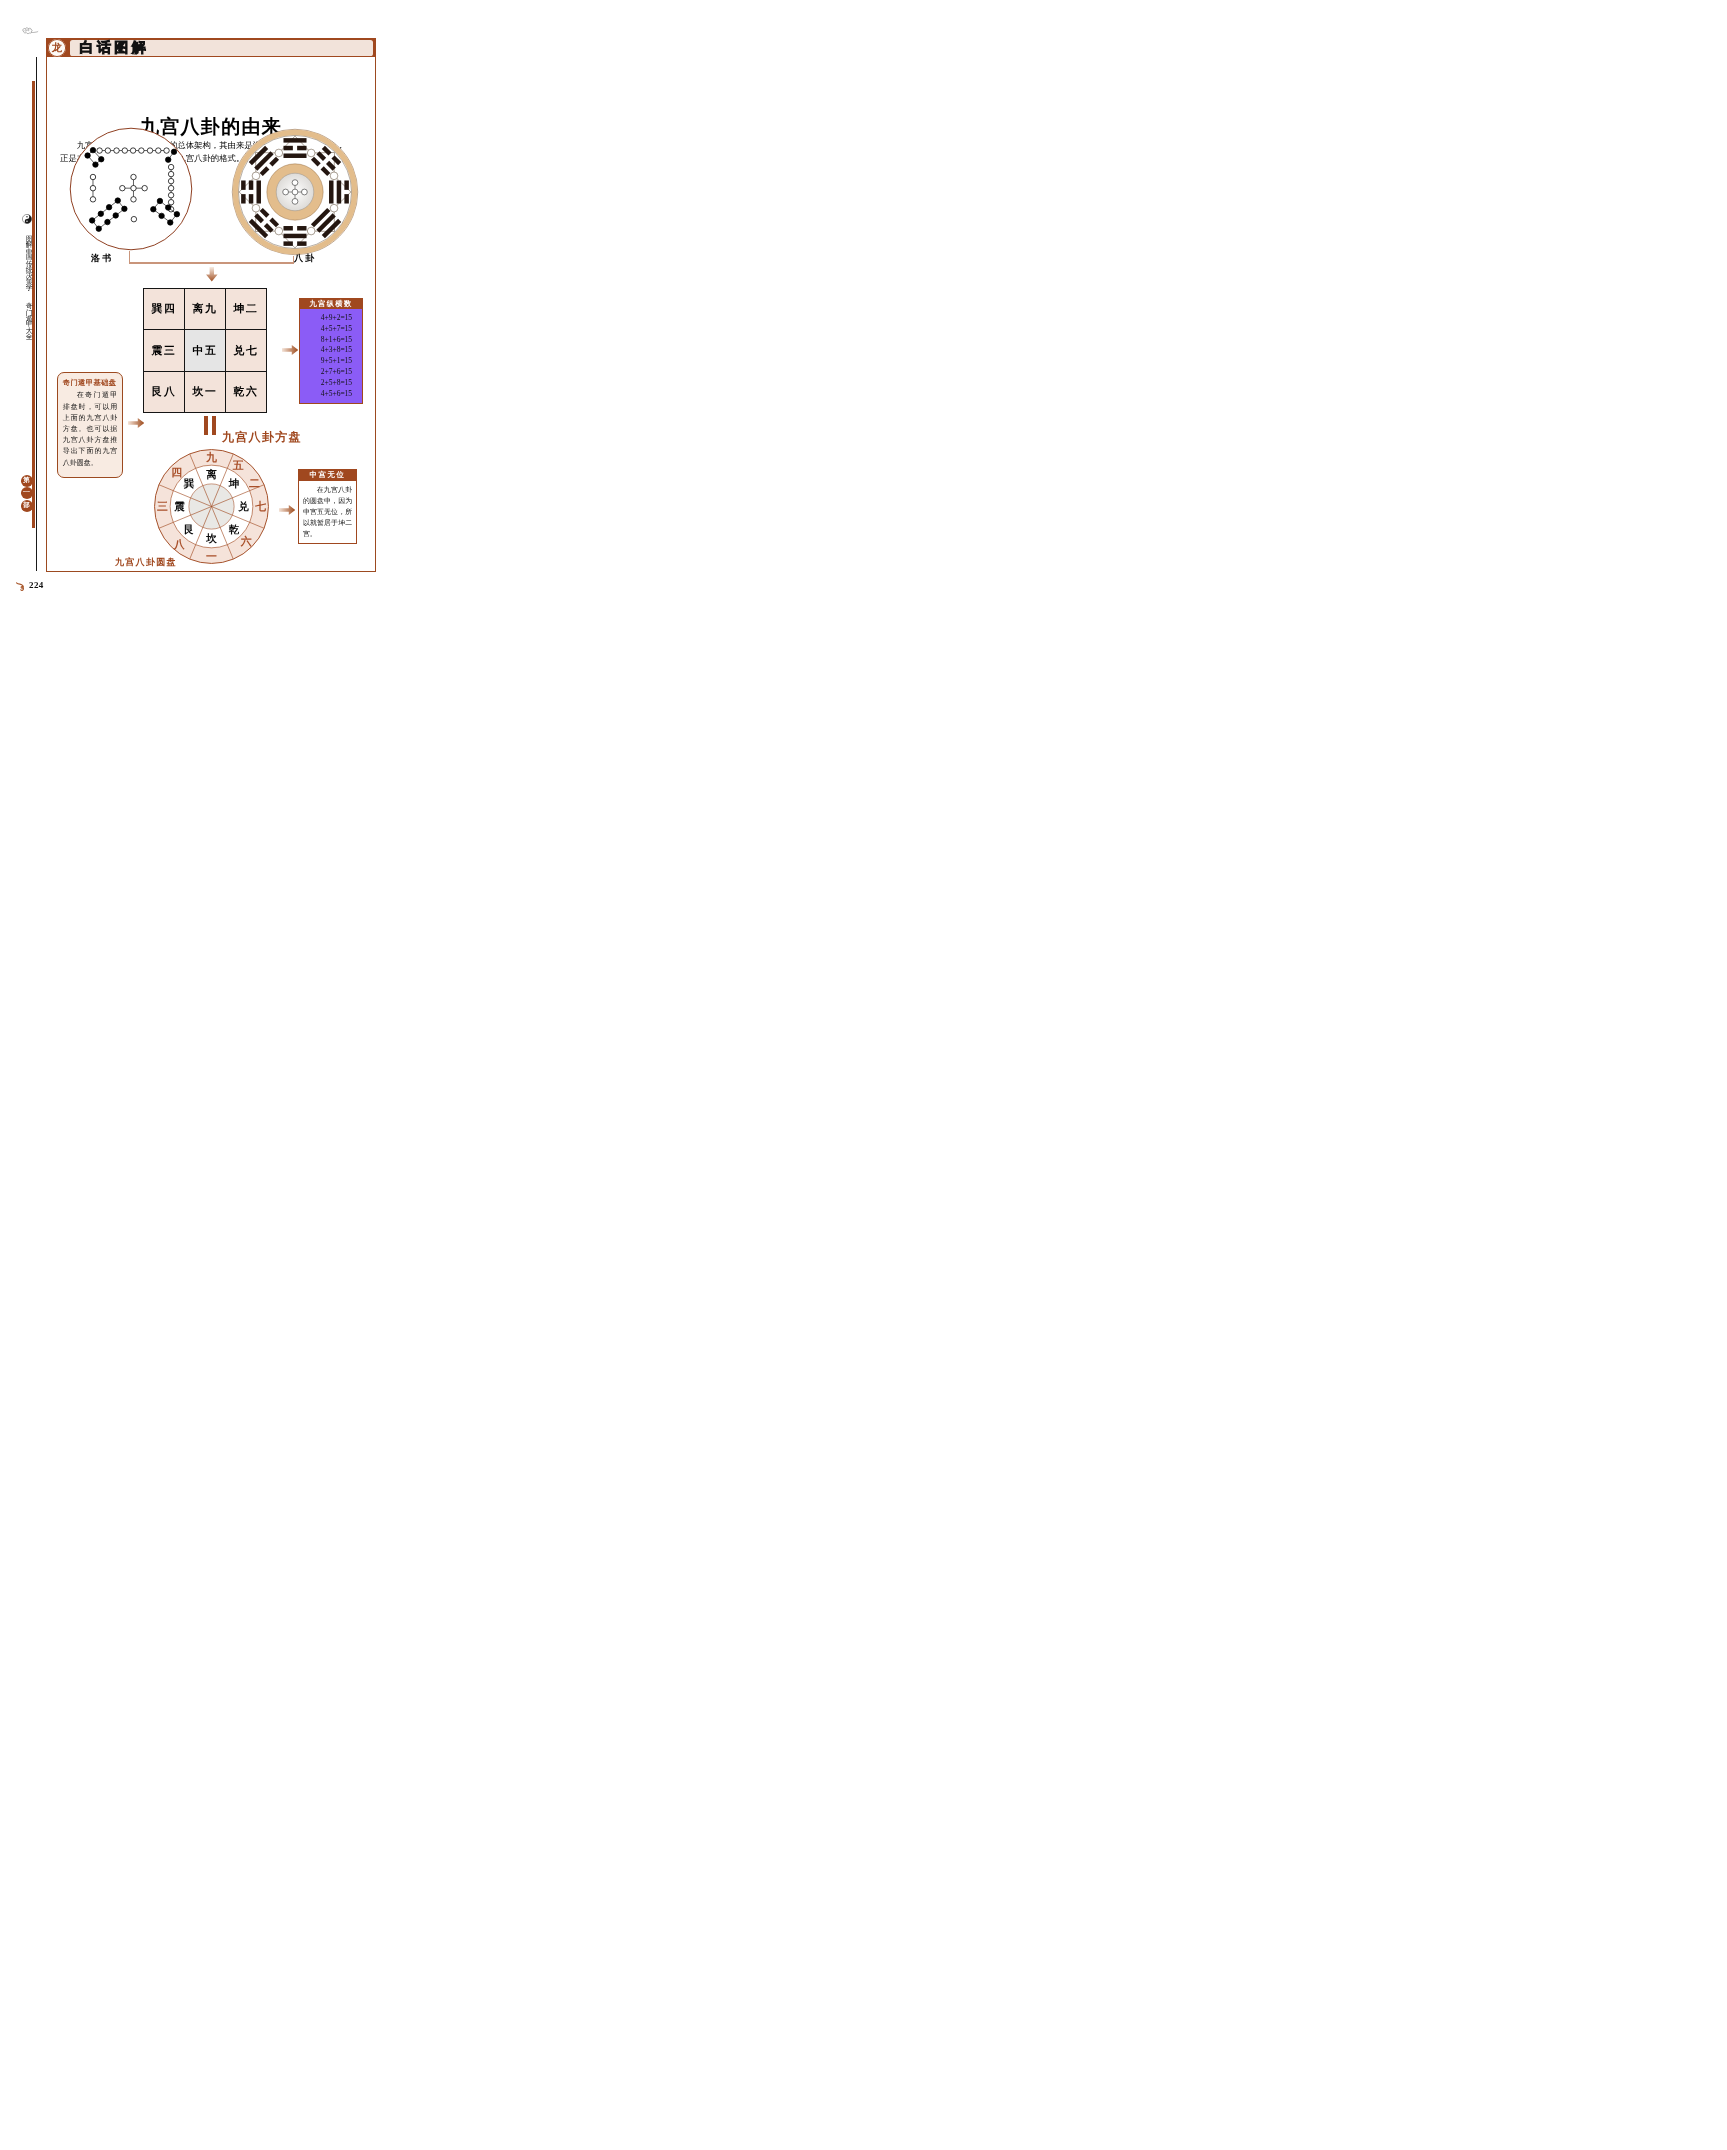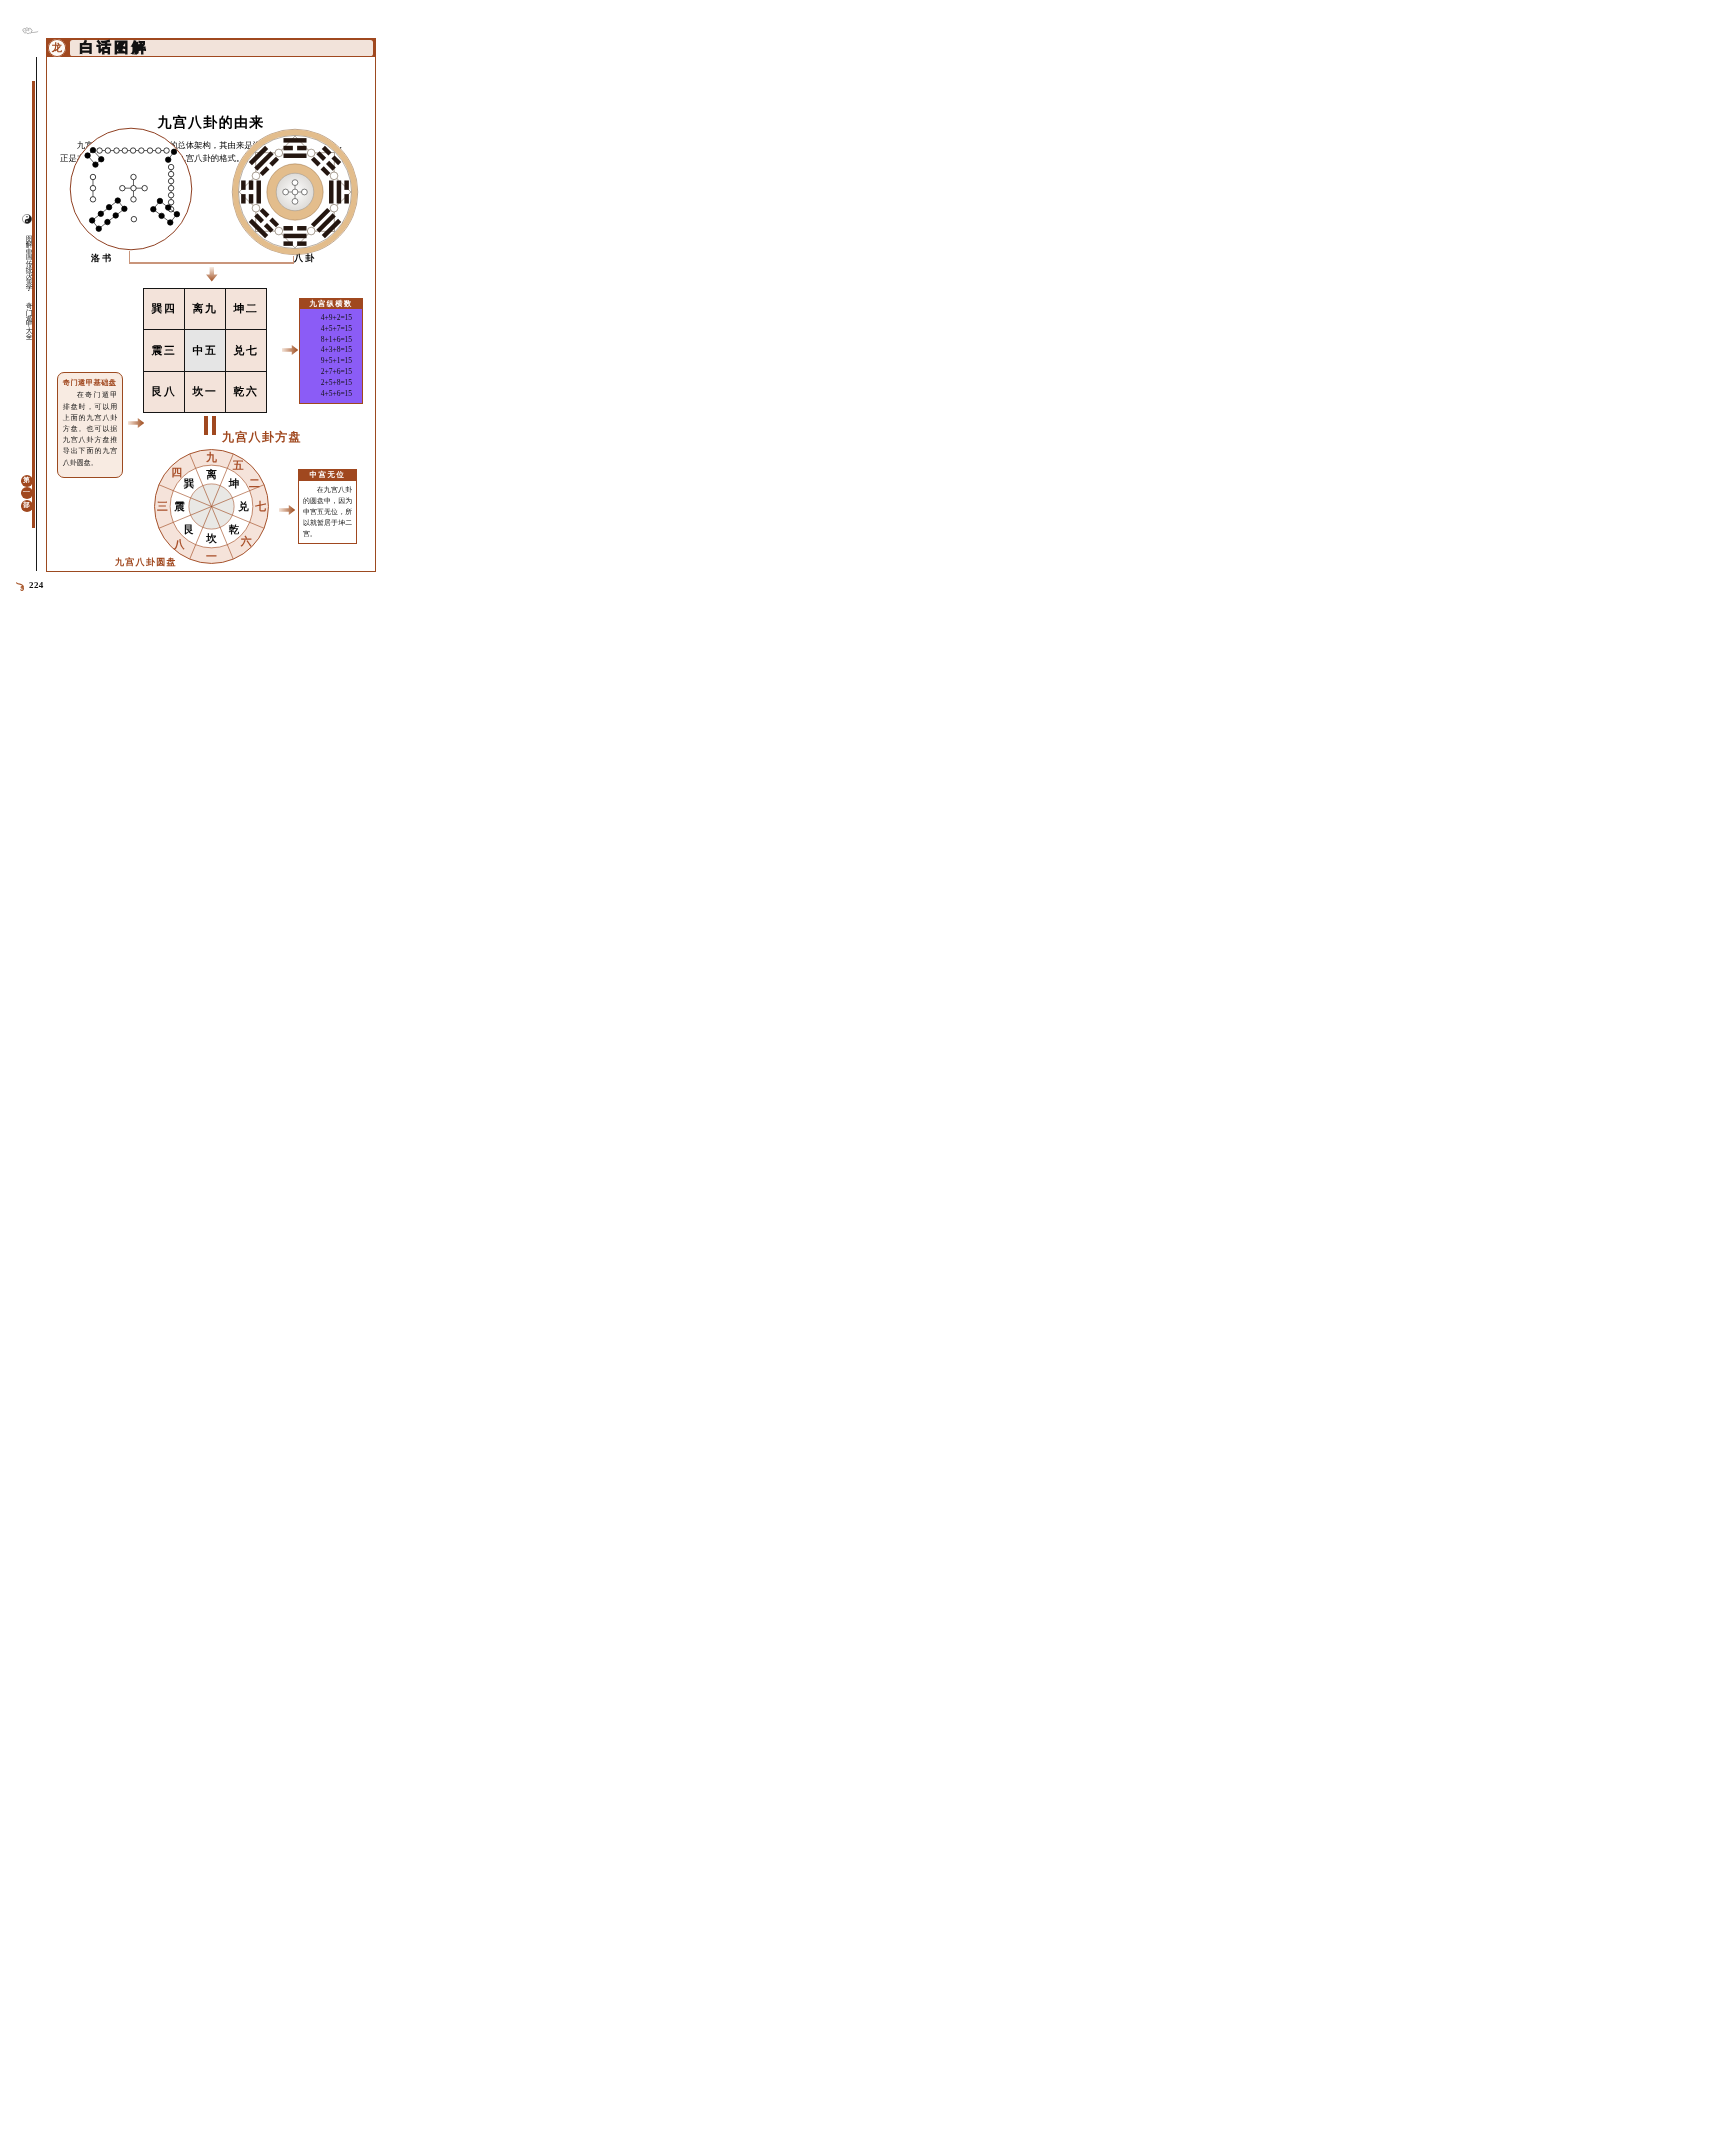--- a/index.html
+++ b/index.html
@@ -22,21 +22,21 @@
       display:flex;align-items:center;justify-content:center;box-shadow:0 0 0 0.9px #a0481f inset;}
   .dragon-seal span{color:#a0481f;font-size:10.3px;font-weight:bold;font-family:"Liberation Serif",serif;}
   .header-box{position:absolute;left:70px;top:40px;width:303px;height:15.5px;background:#f2e3da;border-radius:2.6px;
       display:flex;align-items:center;}
   .tagline{margin-left:9.5px;font-size:14px;font-weight:bold;letter-spacing:3.4px;color:#141414;
       font-family:"Liberation Sans",sans-serif;}
   @supports (-webkit-text-stroke: 2px #000){
      .tagline{color:#f2e3da;-webkit-text-stroke:0.9px #121212;}
   }
   
-  .art-title{position:absolute;left:46px;top:114px;width:330px;text-align:center;font-size:14px;font-weight:bold;
+  .art-title{position:absolute;left:46px;top:114px;width:330px;text-align:center;font-size:19px;font-weight:bold;
       letter-spacing:1.3px;color:#000;font-family:"Liberation Sans",sans-serif;}
   .intro{position:absolute;left:60px;top:139px;width:310px;font-size:8.4px;line-height:13px;color:#000;}
   .intro .l1{text-indent:2em;}
   
   .dg-label{position:absolute;font-size:9px;font-weight:bold;letter-spacing:2.2px;color:#000;}
   
   .conn{position:absolute;background:#c9957b;}
   
   .h-arrow{position:absolute;width:16.3px;height:10px;
       background:linear-gradient(to right,#f3e2d6,#9f4c1e);

